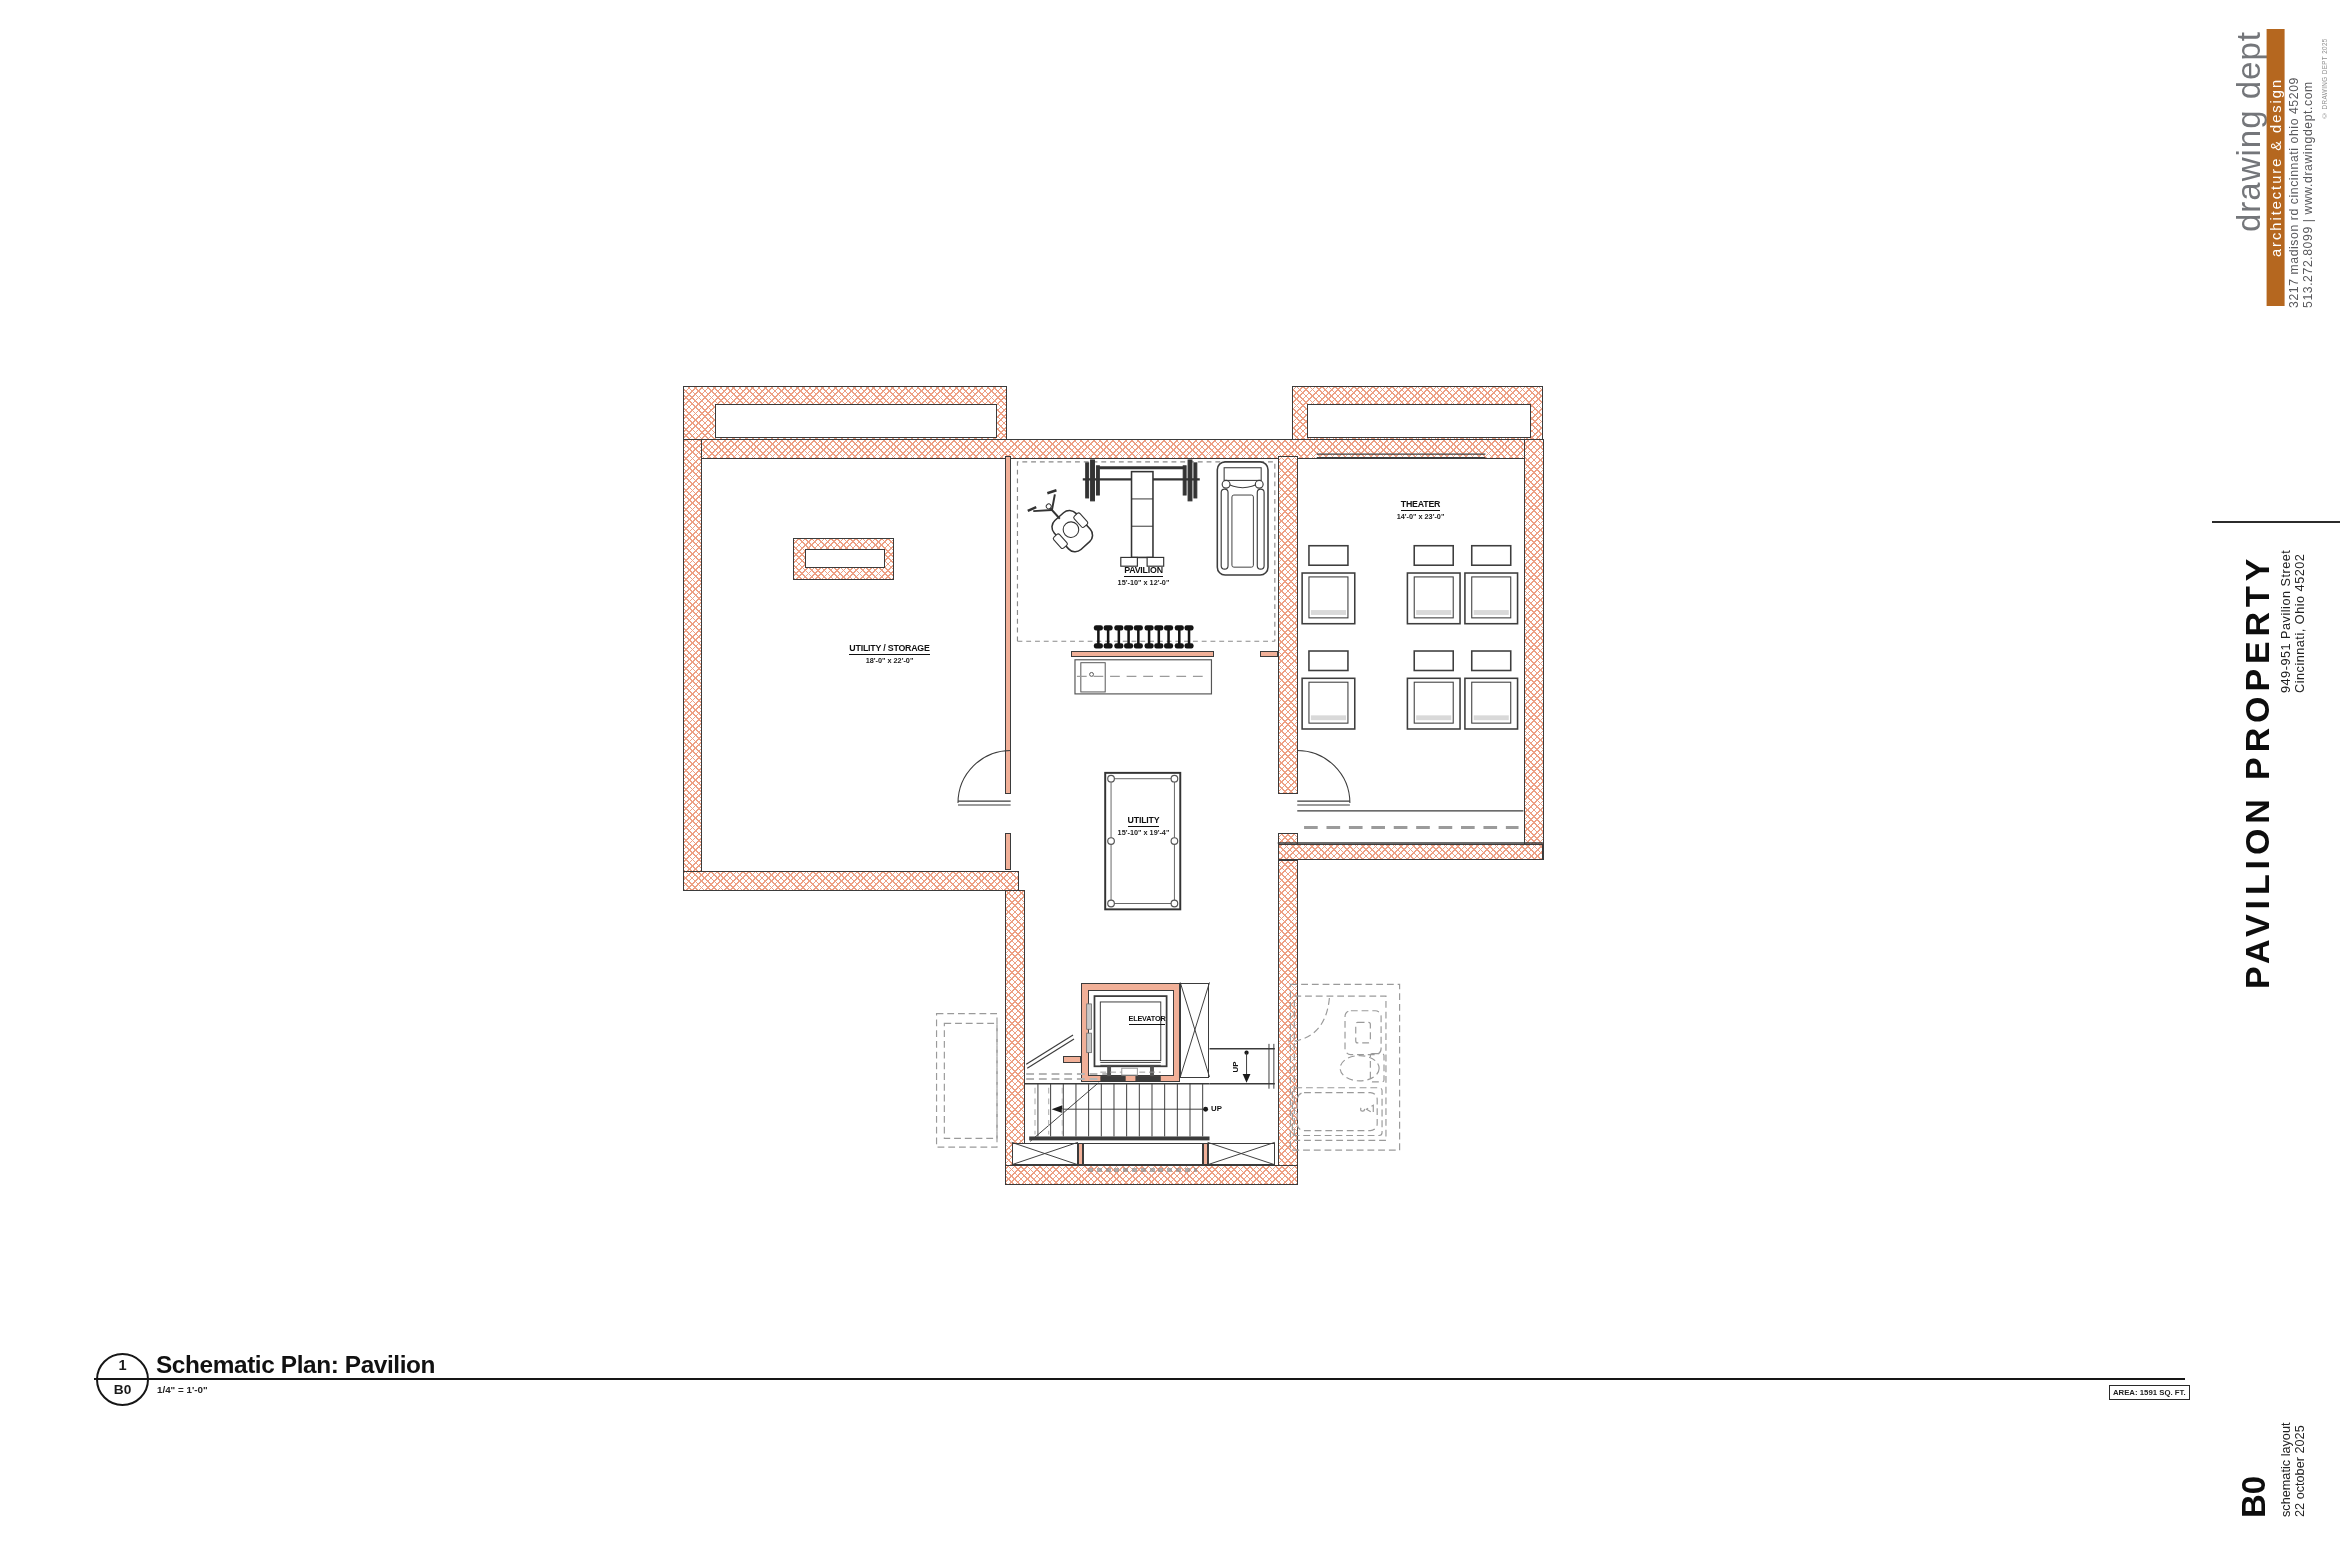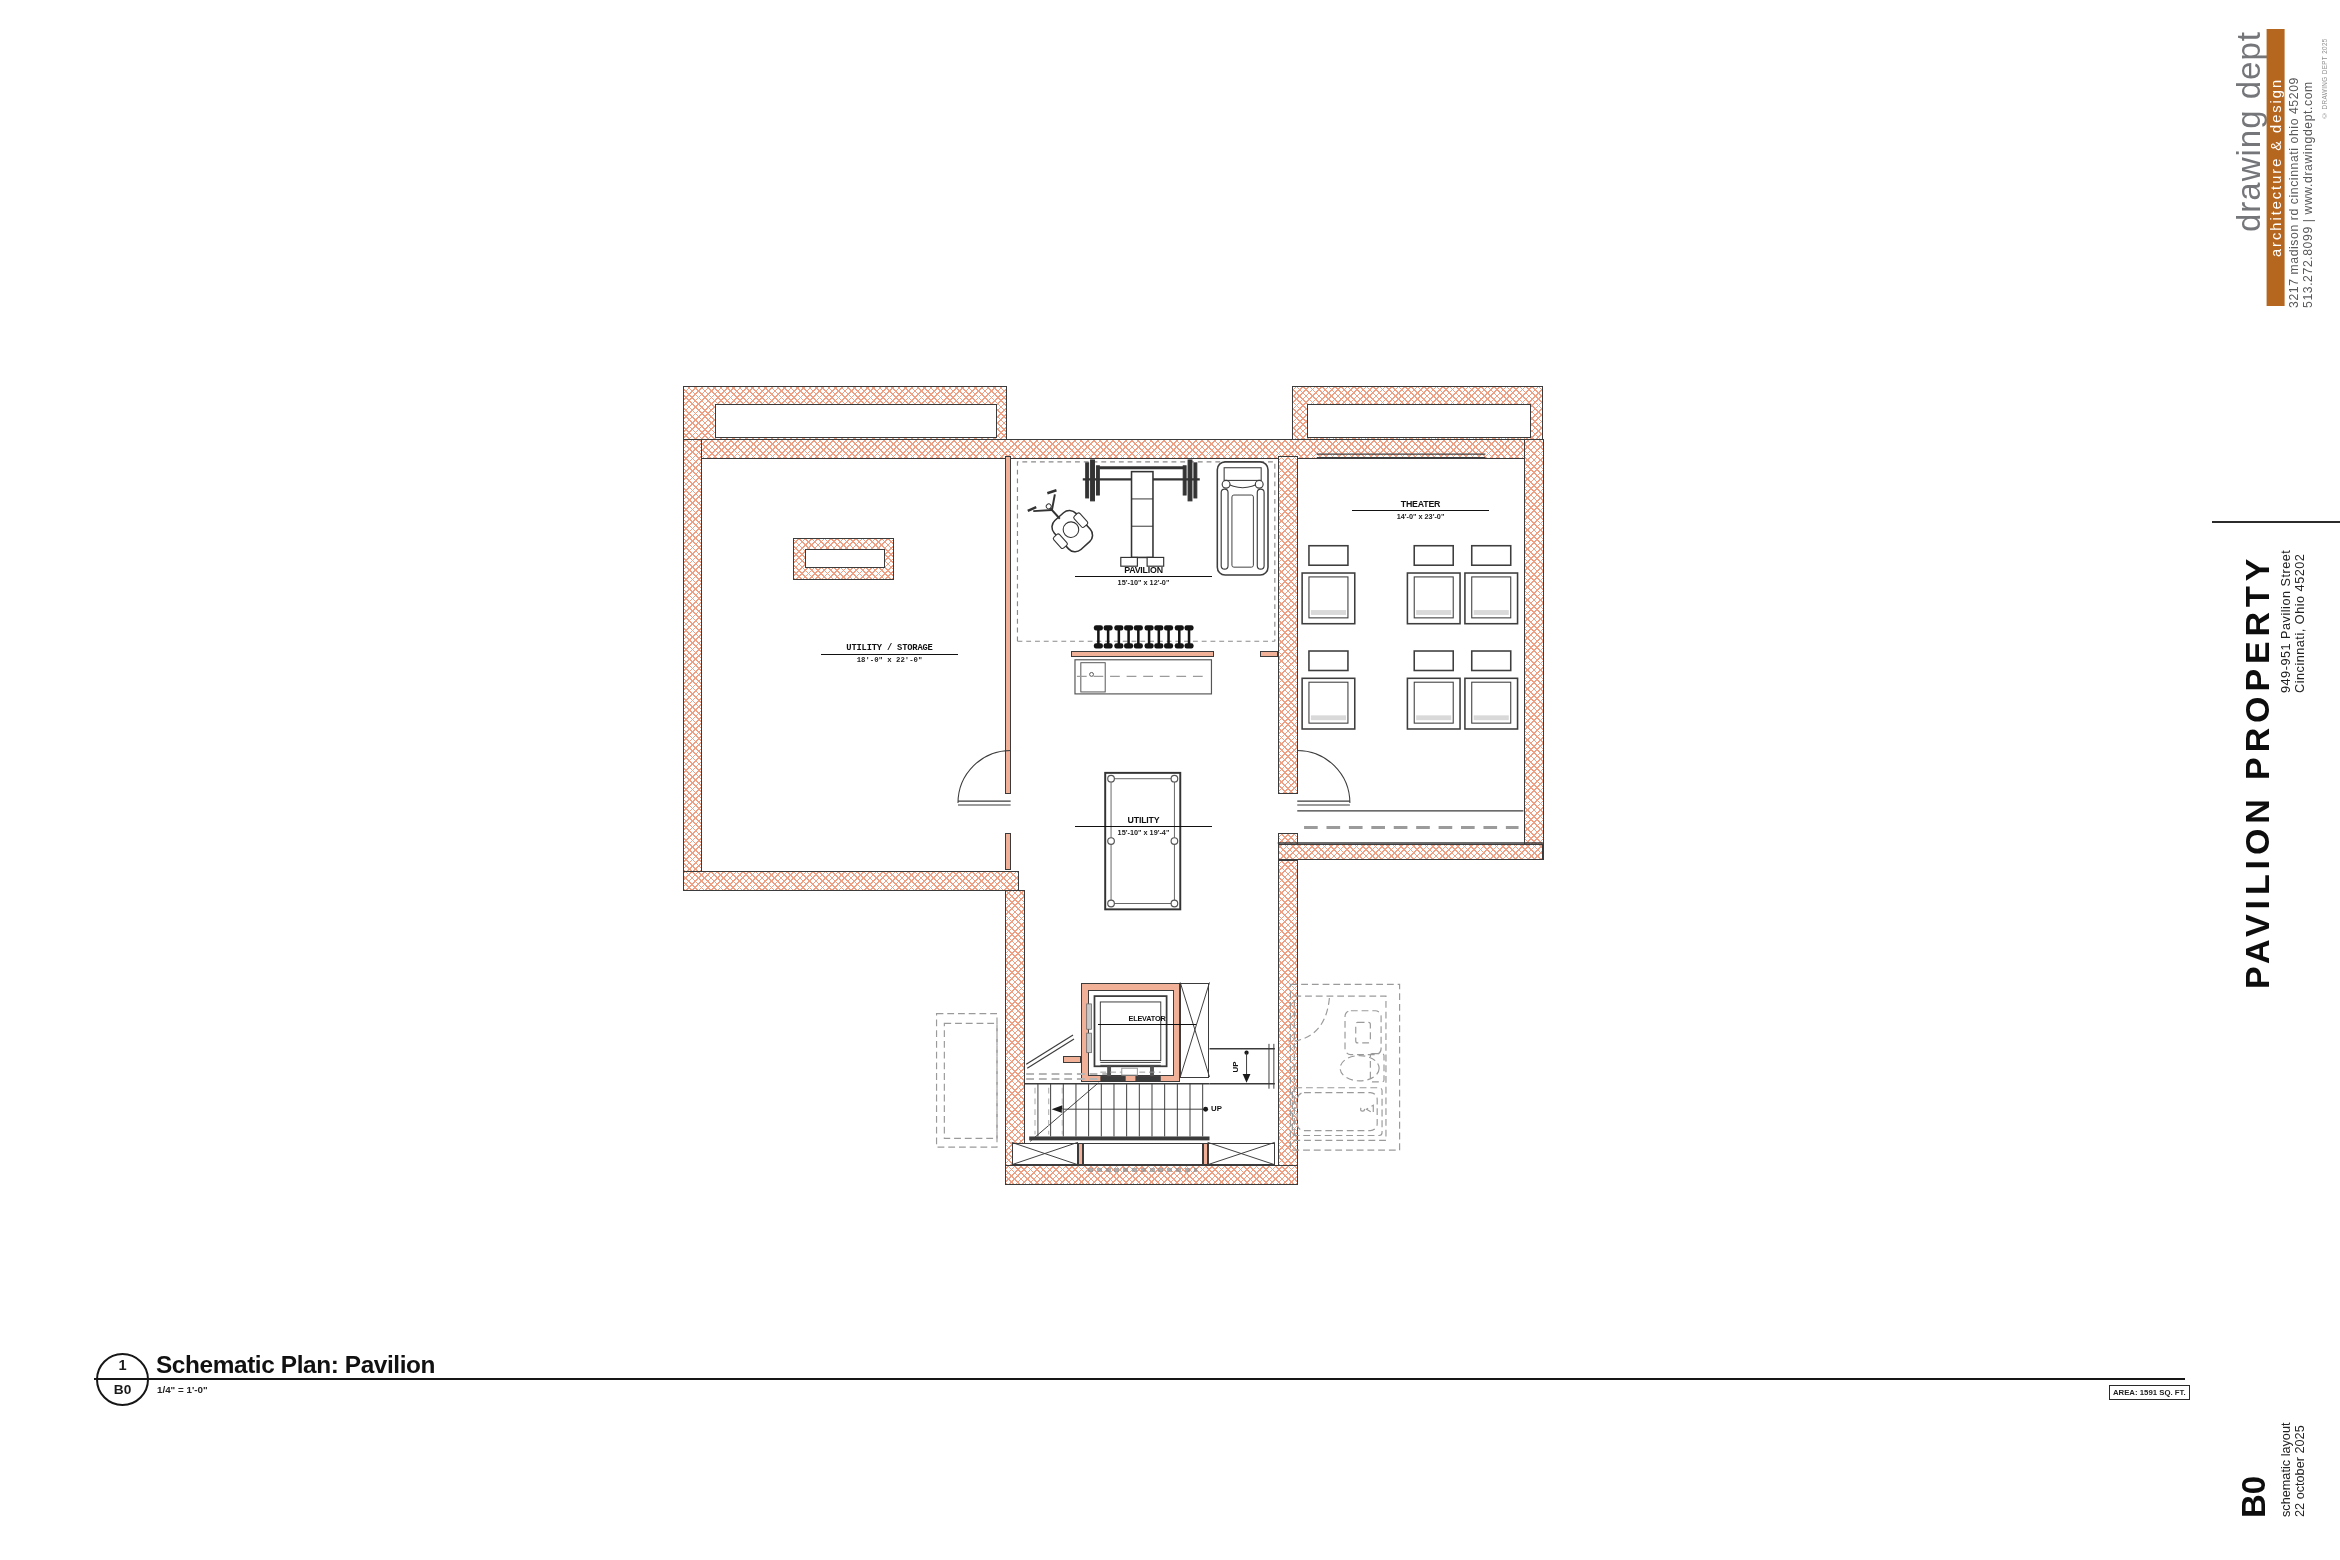--- a/index.html
+++ b/index.html
@@ -39,21 +39,21 @@
   .hatch{position:absolute;box-sizing:border-box;background-color:#fff;border:1.6px solid #3b3b3b;
     background-image:
       repeating-linear-gradient(45deg, var(--hatch,#eda084) 0 1.2px, transparent 1.2px 4.5px),
       repeating-linear-gradient(-45deg, var(--hatch,#eda084) 0 1.2px, transparent 1.2px 4.5px);}
   .salmon{position:absolute;box-sizing:border-box;background:#f1b098;border:1px solid #3b3b3b;}
   .wwhite{position:absolute;box-sizing:border-box;background:#fff;border:1.6px solid #3b3b3b;}
   .wbox{position:absolute;box-sizing:border-box;background:#fff;border:1.6px solid #3b3b3b;z-index:2;}
   .plan-svg{position:absolute;left:0;top:0;z-index:3;}
   .microtext{position:absolute;left:410px;top:788px;width:109px;height:3.9px;opacity:.7;z-index:3;
     background:repeating-linear-gradient(90deg,#8d8d8d 0 4.9px,transparent 4.9px 8.8px);}
-  .rlabel{position:absolute;z-index:4;display:flex;flex-direction:column;
+  .rlabel{position:absolute;z-index:4;display:flex;flex-direction:column;align-items:center;
           text-align:center;line-height:1.25;}
   .rname{font-size:8.8px;font-weight:bold;letter-spacing:-0.2px;color:#111;border-bottom:1px solid #111;
          padding-bottom:0.5px;}
   .rdims{font-size:7.3px;font-weight:bold;color:#222;margin-top:1px;}
   .uplabel{position:absolute;z-index:4;font-size:7.8px;font-weight:bold;color:#111;}
   .upv{position:absolute;z-index:4;writing-mode:vertical-rl;transform:rotate(180deg);
        font-size:7.8px;font-weight:bold;color:#111;}
 </style>
 </head>
 <body>
@@ -303,21 +303,21 @@
         <circle cx="702" cy="748" r="2"></circle>
         <polygon points="713,744 713,752 706,748"></polygon>
       </g>
 
       <g stroke="#9a9a9a" fill="none" stroke-width="1.2" stroke-dasharray="7 4">
         <rect x="265" y="650" width="62" height="137"></rect>
         <rect x="273" y="660" width="54" height="118"></rect>
       </g>
     </svg>
 
-    <div class="rlabel" style="left:143px;top:263px;width:137px;font-family:Liberation Mono, monospace;">
+    <div class="rlabel" style="left:143px;top:263px;width:137px;">
       <span class="rname">UTILITY / STORAGE</span>
       <span class="rdims">18'-0" x 22'-0"</span>
     </div>
     <div class="rlabel" style="left:397px;top:185px;width:137px;">
       <span class="rname">PAVILION</span>
       <span class="rdims">15'-10" x 12'-0"</span>
     </div>
     <div class="rlabel" style="left:674px;top:119px;width:137px;">
       <span class="rname">THEATER</span>
       <span class="rdims">14'-0" x 23'-0"</span>

